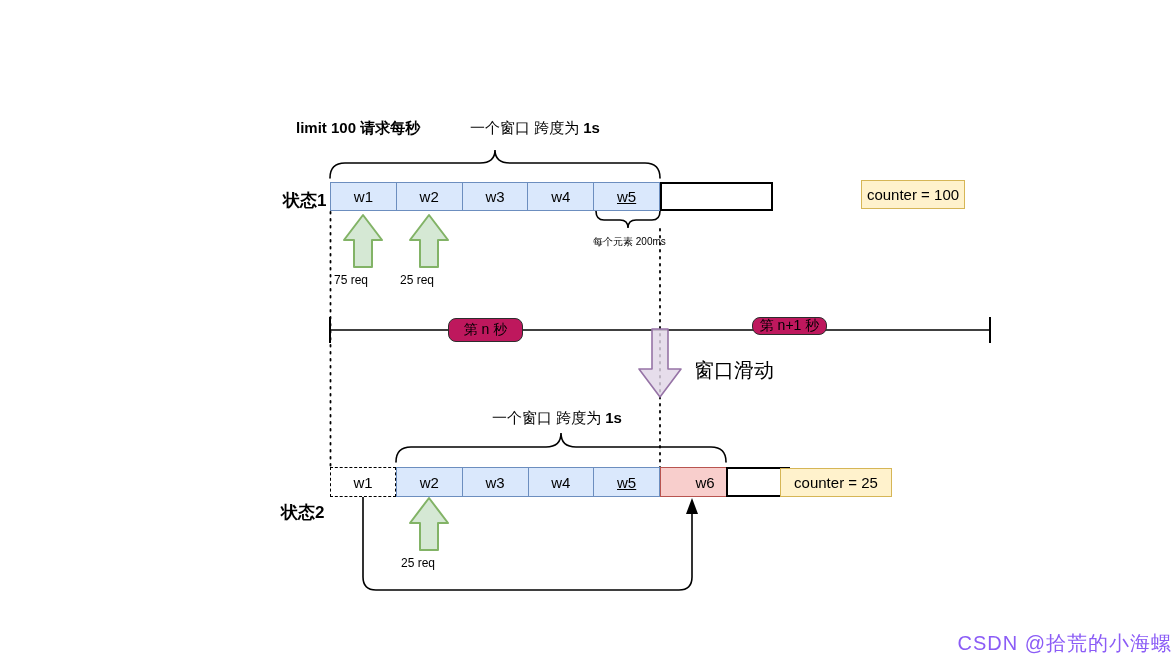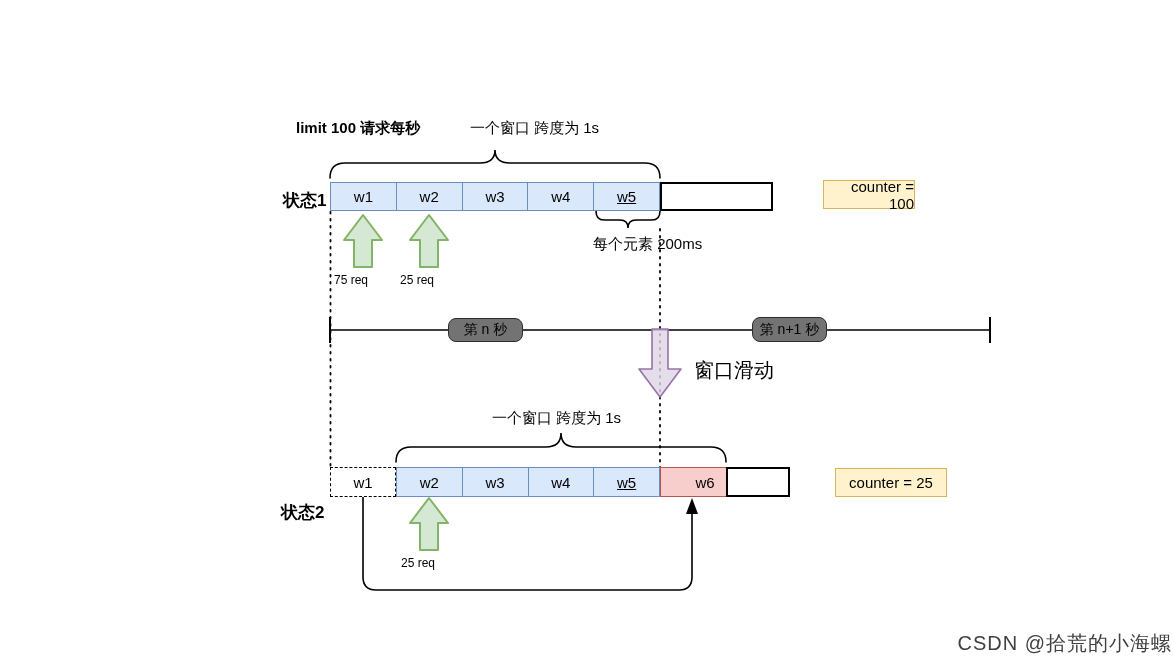--- a/index.html
+++ b/index.html
@@ -25,47 +25,47 @@
 
   #state2-w1 { left:330px; top:467px; width:66px; height:30px;
     border:1.6px dashed #000; background:#fff; display:flex;
     align-items:center; justify-content:center; font-size:15px; }
   #state2-w6 { left:660px; top:467px; width:90px; height:30px;
     border:1.5px solid #b85450; background:#f8cecc; display:flex;
     align-items:center; justify-content:center; font-size:15px; }
 
   .counter { background:#fff2cc; border:1.5px solid #d6b656; display:flex;
     align-items:center; justify-content:center; font-size:15px; }
-  #counter1 { left:823px; top:180px; width:92px; height:29px;text-align:right; }
-  #counter2 { left:835px; top:468px; width:112px; height:29px; }
+  #counter1 { left:861px; top:180px; width:104px; height:29px; }
+  #counter2 { left:780px; top:468px; width:112px; height:29px; }
 
   .state-name { font-weight:bold; font-size:17px; }
   #state1-name { left:283px; top:189px; }
   #state2-name { left:281px; top:501px; }
 
   #limit-label { left:296px; top:119px; font-weight:bold; font-size:15px; }
   .window-label { font-size:15px; white-space:nowrap; }
-  .window-label .bld { font-weight:normal; margin-left:4px; }
+  .window-label .bld { font-weight:bold; margin-left:4px; }
   #window-label-1 { left:470px; top:119px; }
   #window-label-2 { left:492px; top:409px; }
 
   .req-label { font-size:12px; }
   #req75  { left:334px; top:273px; }
   #req25a { left:400px; top:273px; }
   #req25b { left:401px; top:556px; }
 
-  #duration-label { left:593px; top:235px; font-size:15px; }
+  #duration-label { left:593px; top:235px; font-size:10px; }
   #slide-label { left:694px; top:357px; font-size:20px; }
 
-  .tl-label { background:#737373; border:1.5px solid #2d2d2d; border-radius:8px;
+  .tl-label { background:#be185d; border:1.5px solid #2d2d2d; border-radius:8px;
     display:flex; align-items:center; justify-content:center; font-size:14px; }
   #tl-n  { left:448px; top:318px; width:75px; height:24px; }
-  #tl-n1 { left:752px; top:317px; width:75px; height:25px; }
+  #tl-n1 { left:752px; top:317px; width:75px; height:18px; }
 
-  #watermark { right:2px; top:630px; font-size:20px; color:#404040;
+  #watermark { right:2px; top:630px; font-size:20px; color:#8b5cf6;
     letter-spacing:1px; }
 </style>
 </head>
 <body>
 
 <div class="canvas">
 
   <svg class="lines" width="1174" height="662" viewBox="0 0 1174 662">
 
     <line x1="330.5" y1="212" x2="330.5" y2="466" stroke="#000" stroke-width="1.8" stroke-dasharray="1.5 5.5" stroke-linecap="round"></line>

